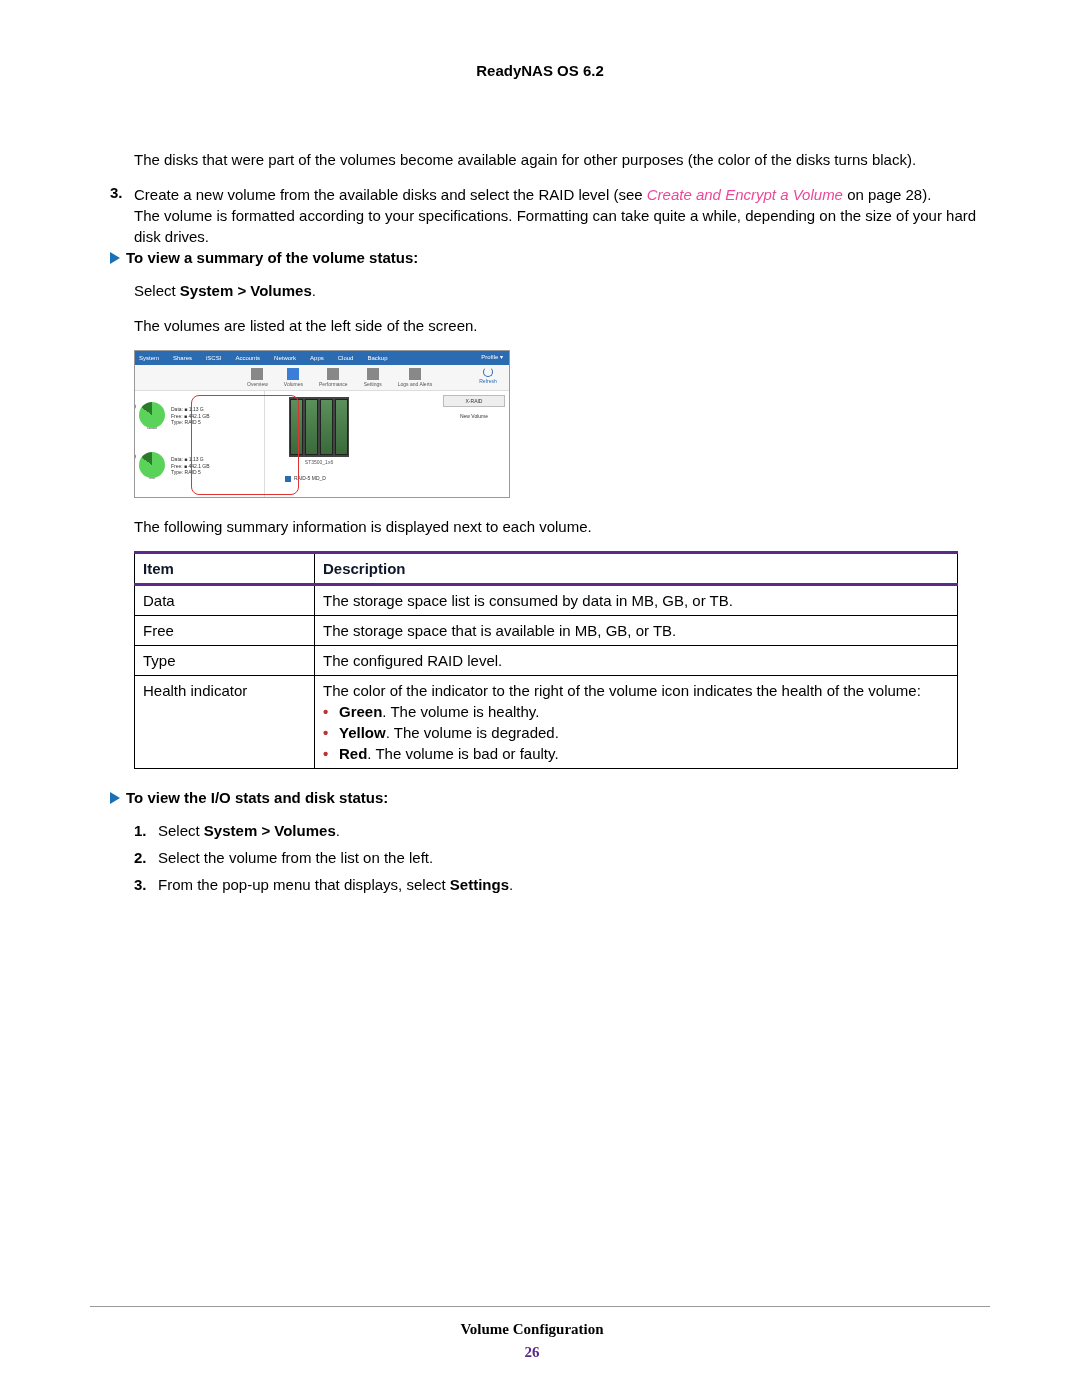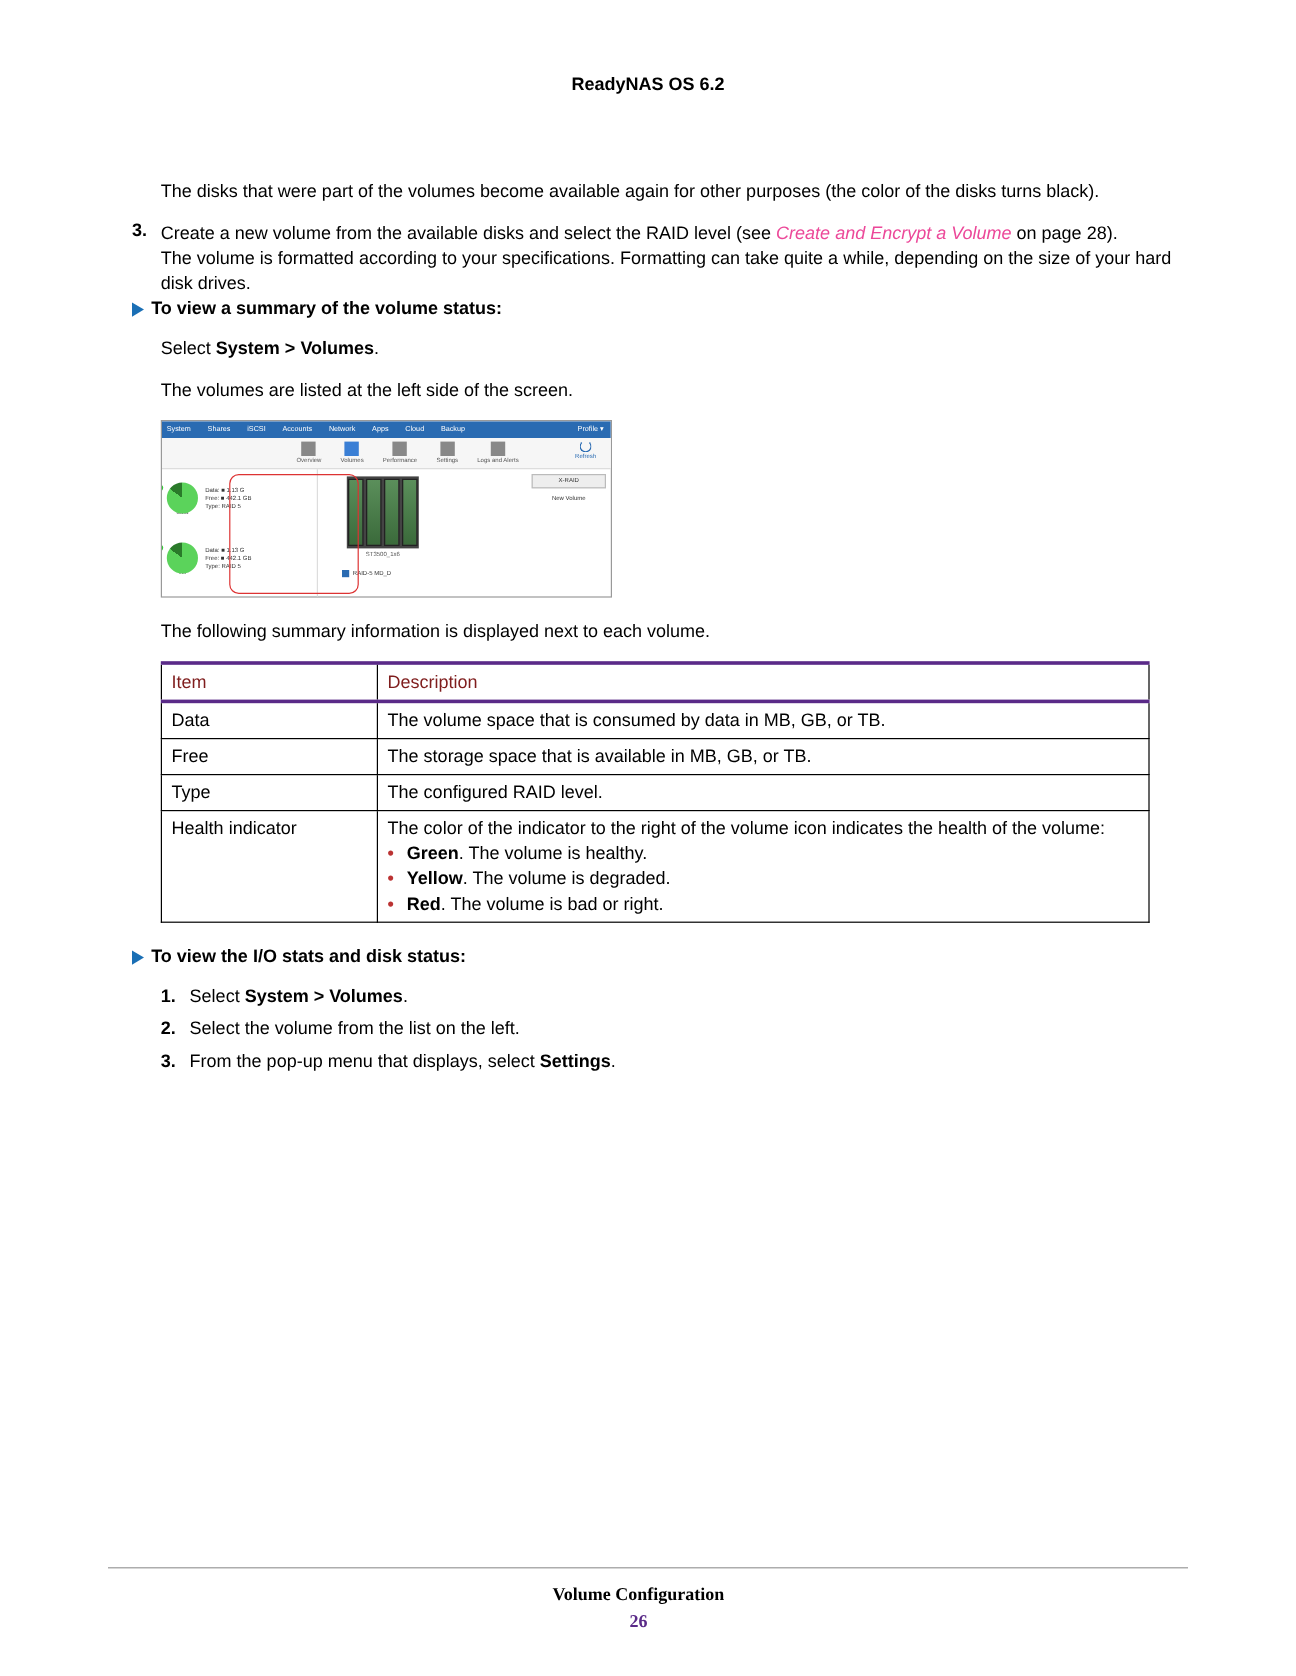--- a/index.html
+++ b/index.html
@@ -157,22 +157,22 @@
     font-size: 15px;
   }
   table.info th, table.info td {
     border: 1px solid #000;
     padding: 6px 8px;
     text-align: left;
     vertical-align: top;
   }
   table.info thead tr { }
   table.info th {
-    color: #7f1d1d;
-    font-weight: normal;
+    color: #0f172a;
+    font-weight: bold;
     border-bottom: 3px solid #5a2a88;
     border-top: 3px solid #5a2a88;
   }
   table.info th:first-child { width: 180px; }
   .bullet-row { display:flex; margin-top:4px;}
   .bullet-dot { color:#b33; font-weight:bold; width:16px; flex-shrink:0;}
   .bullet-txt { }
 
   .numbered2 { display:flex; margin-left:44px; margin-bottom:6px; font-size:15px; line-height:1.4;}
   .numbered2 .n { font-weight:bold; width:24px; flex-shrink:0;}
@@ -290,21 +290,21 @@
   <table class="info">
     <thead>
       <tr>
         <th>Item</th>
         <th>Description</th>
       </tr>
     </thead>
     <tbody>
       <tr>
         <td>Data</td>
-        <td>The volume space that is consumed by data in MB, GB, or TB.</td>
+        <td>The storage space list is consumed by data in MB, GB, or TB.</td>
       </tr>
       <tr>
         <td>Free</td>
         <td>The storage space that is available in MB, GB, or TB.</td>
       </tr>
       <tr>
         <td>Type</td>
         <td>The configured RAID level.</td>
       </tr>
       <tr>
@@ -314,21 +314,21 @@
           <div class="bullet-row">
               <div class="bullet-dot">•</div>
               <div class="bullet-txt"><b>Green</b><span>. The volume is healthy.</span></div>
             </div>
           <div class="bullet-row">
               <div class="bullet-dot">•</div>
               <div class="bullet-txt"><b>Yellow</b><span>. The volume is degraded.</span></div>
             </div>
           <div class="bullet-row">
               <div class="bullet-dot">•</div>
-              <div class="bullet-txt"><b>Red</b><span>. The volume is bad or right.</span></div>
+              <div class="bullet-txt"><b>Red</b><span>. The volume is bad or faulty.</span></div>
             </div>
         </td>
       </tr>
     </tbody>
   </table>
 
   <div class="proc-row">
     <div class="triangle"></div>
     <div class="proc-label">To view the I/O stats and disk status:</div>
   </div>

